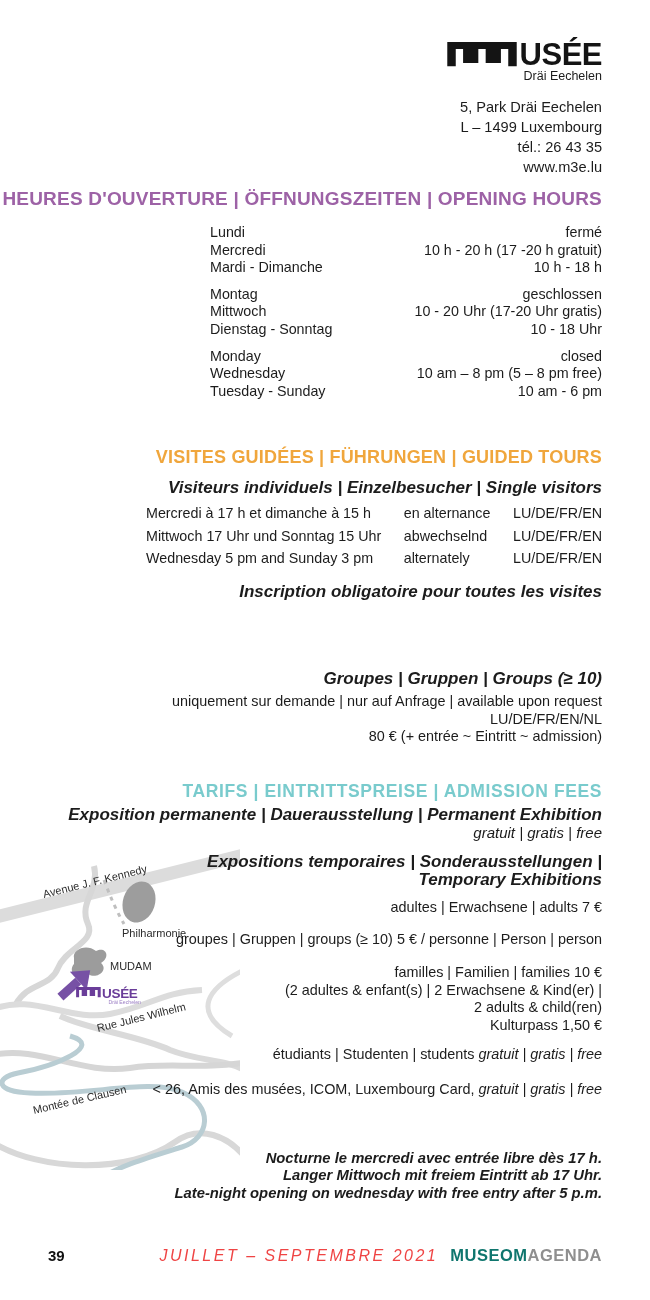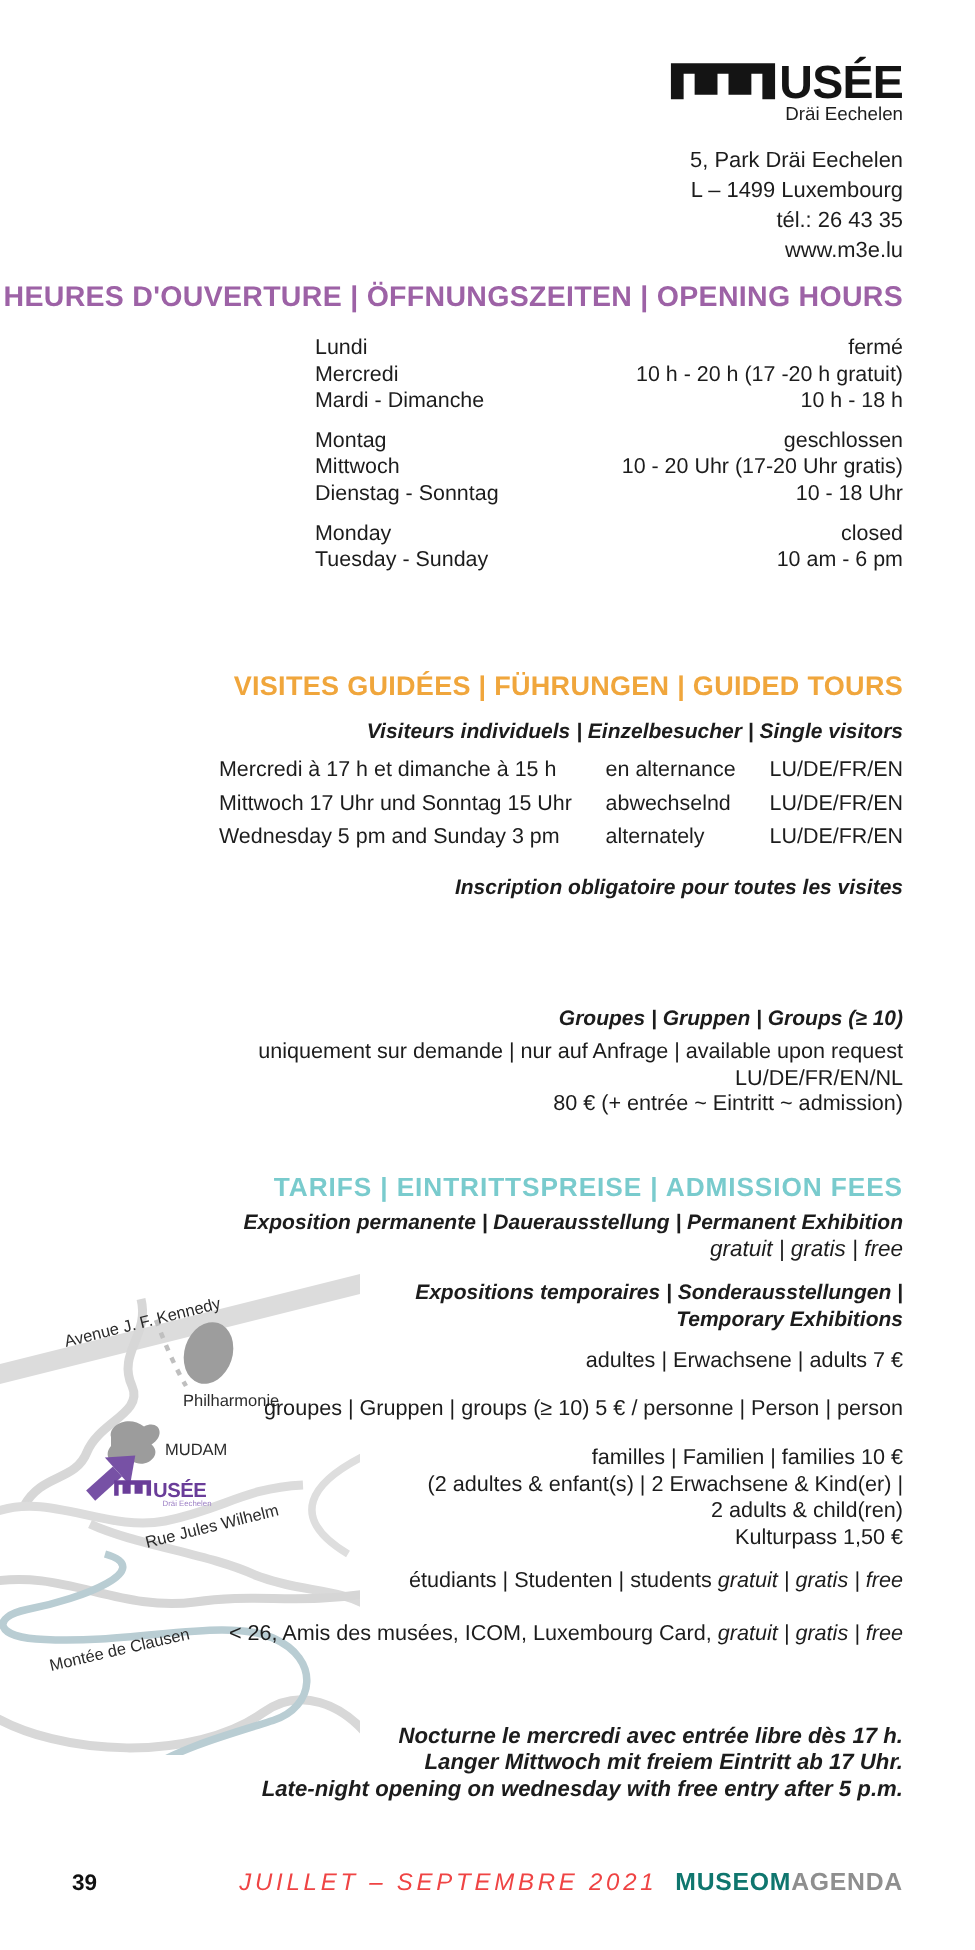--- a/index.html
+++ b/index.html
@@ -14,21 +14,21 @@
   .addr{margin-top:14px;font-size:14.6px;line-height:20px;}
   .addr div{white-space:nowrap;}
   
   .hd{position:absolute;left:0;right:48px;text-align:right;font-weight:700;white-space:nowrap;z-index:2;}
   #hd-hours{top:188px;font-size:19px;color:#9d62a6;letter-spacing:0.2px;}
   #hd-tours{top:447px;font-size:18px;color:#f0a63c;letter-spacing:0.2px;}
   #hd-tarifs{top:781px;font-size:17.5px;color:#79cbcd;letter-spacing:0.6px;}
   
   .rblock{position:absolute;left:0;right:48px;text-align:right;z-index:2;}
   .ln{font-size:14.4px;line-height:17.5px;}
-  .bi{font-size:14px;font-weight:700;font-style:italic;line-height:17.5px;}
+  .bi{font-size:17px;font-weight:700;font-style:italic;line-height:17.5px;}
   .it{font-size:15px;font-style:italic;line-height:17.5px;}
   .price-it{font-style:italic;}
   .mt11{margin-top:11px;} .mt12{margin-top:12px;} .mt14{margin-top:14px;}
   .mt16{margin-top:16px;} .mt17{margin-top:17px;}
   
   .hours{position:absolute;top:224px;right:48px;width:392px;font-size:14.3px;z-index:2;}
   .hgroup{margin-bottom:9px;}
   .hrow{display:flex;justify-content:space-between;line-height:17.6px;}
   .hrow .lab{text-align:left;white-space:nowrap;}
   .hrow .val{text-align:right;white-space:nowrap;}
@@ -134,20 +134,24 @@
           <span class="lab">Dienstag - Sonntag</span>
           <span class="val">10 - 18 Uhr</span>
         </div>
     </div>
     <div class="hgroup">
       <div class="hrow">
           <span class="lab">Monday</span>
           <span class="val">closed</span>
         </div>
       <div class="hrow">
+          <span class="lab">Wednesday</span>
+          <span class="val">10 am – 8 pm (5 – 8 pm free)</span>
+        </div>
+      <div class="hrow">
           <span class="lab">Tuesday - Sunday</span>
           <span class="val">10 am - 6 pm</span>
         </div>
     </div>
   </div>
 
   <div class="hd" id="hd-tours">VISITES GUIDÉES | FÜHRUNGEN |  GUIDED TOURS</div>
   <div class="rblock bi" style="top:479px;">Visiteurs individuels | Einzelbesucher | Single visitors</div>
 
   <div class="tours">

